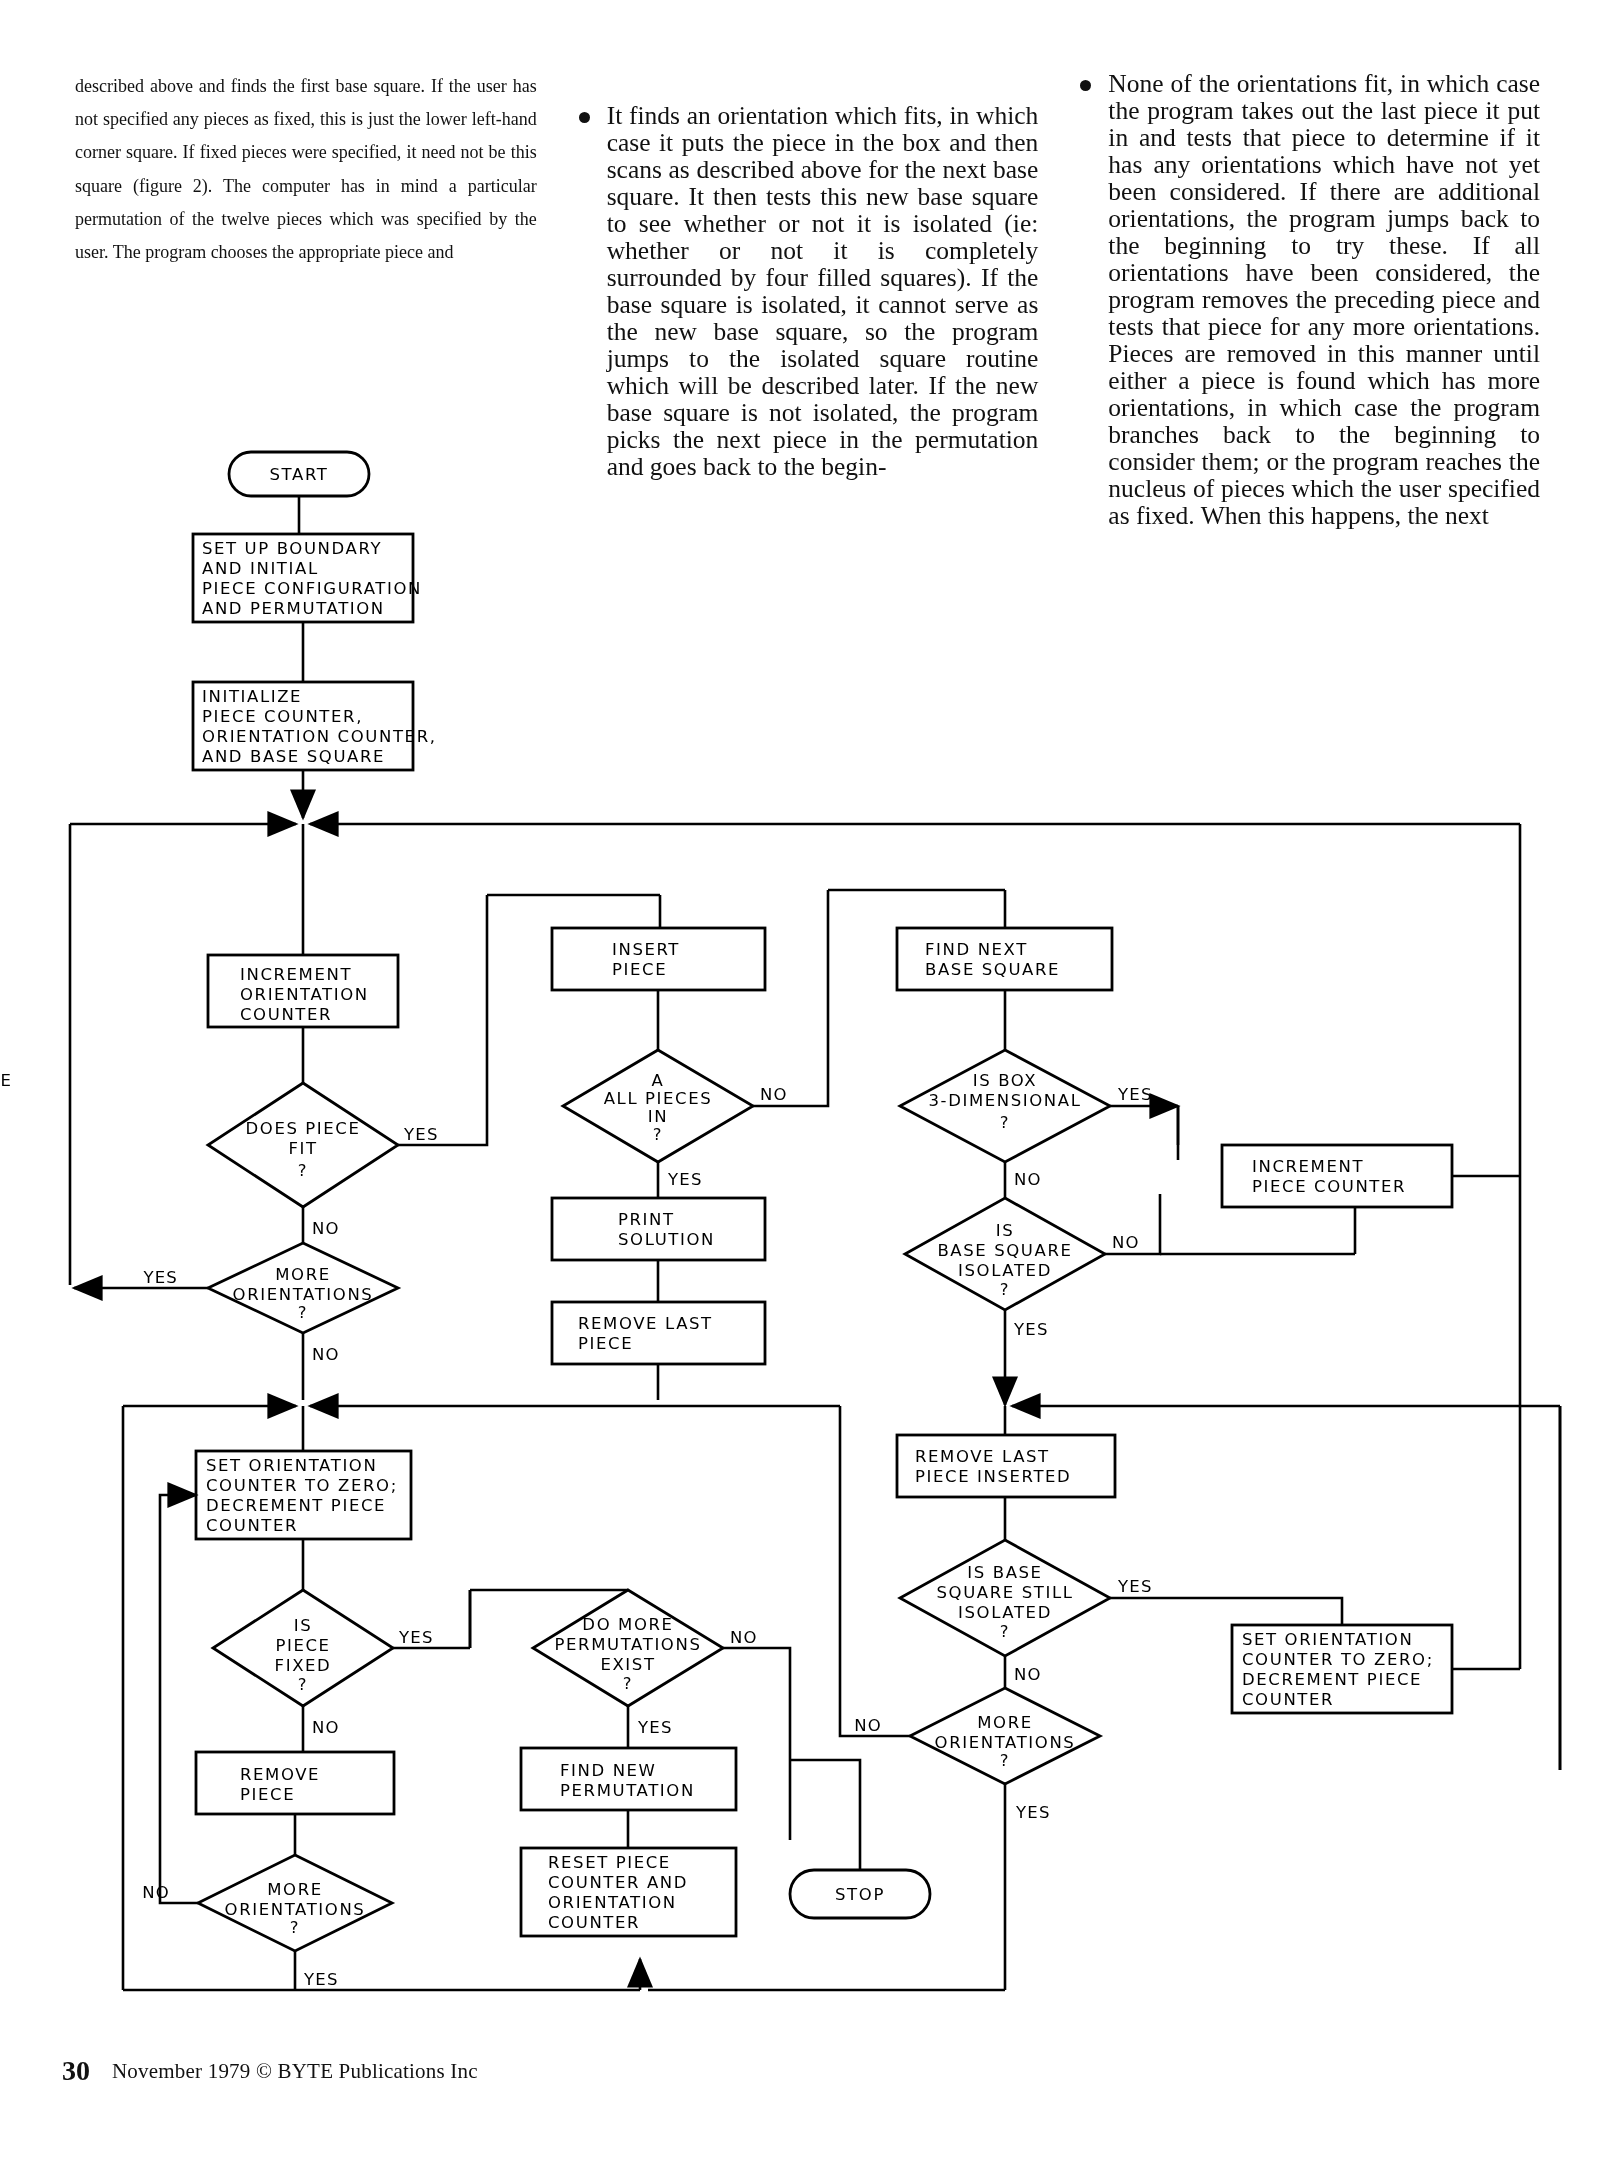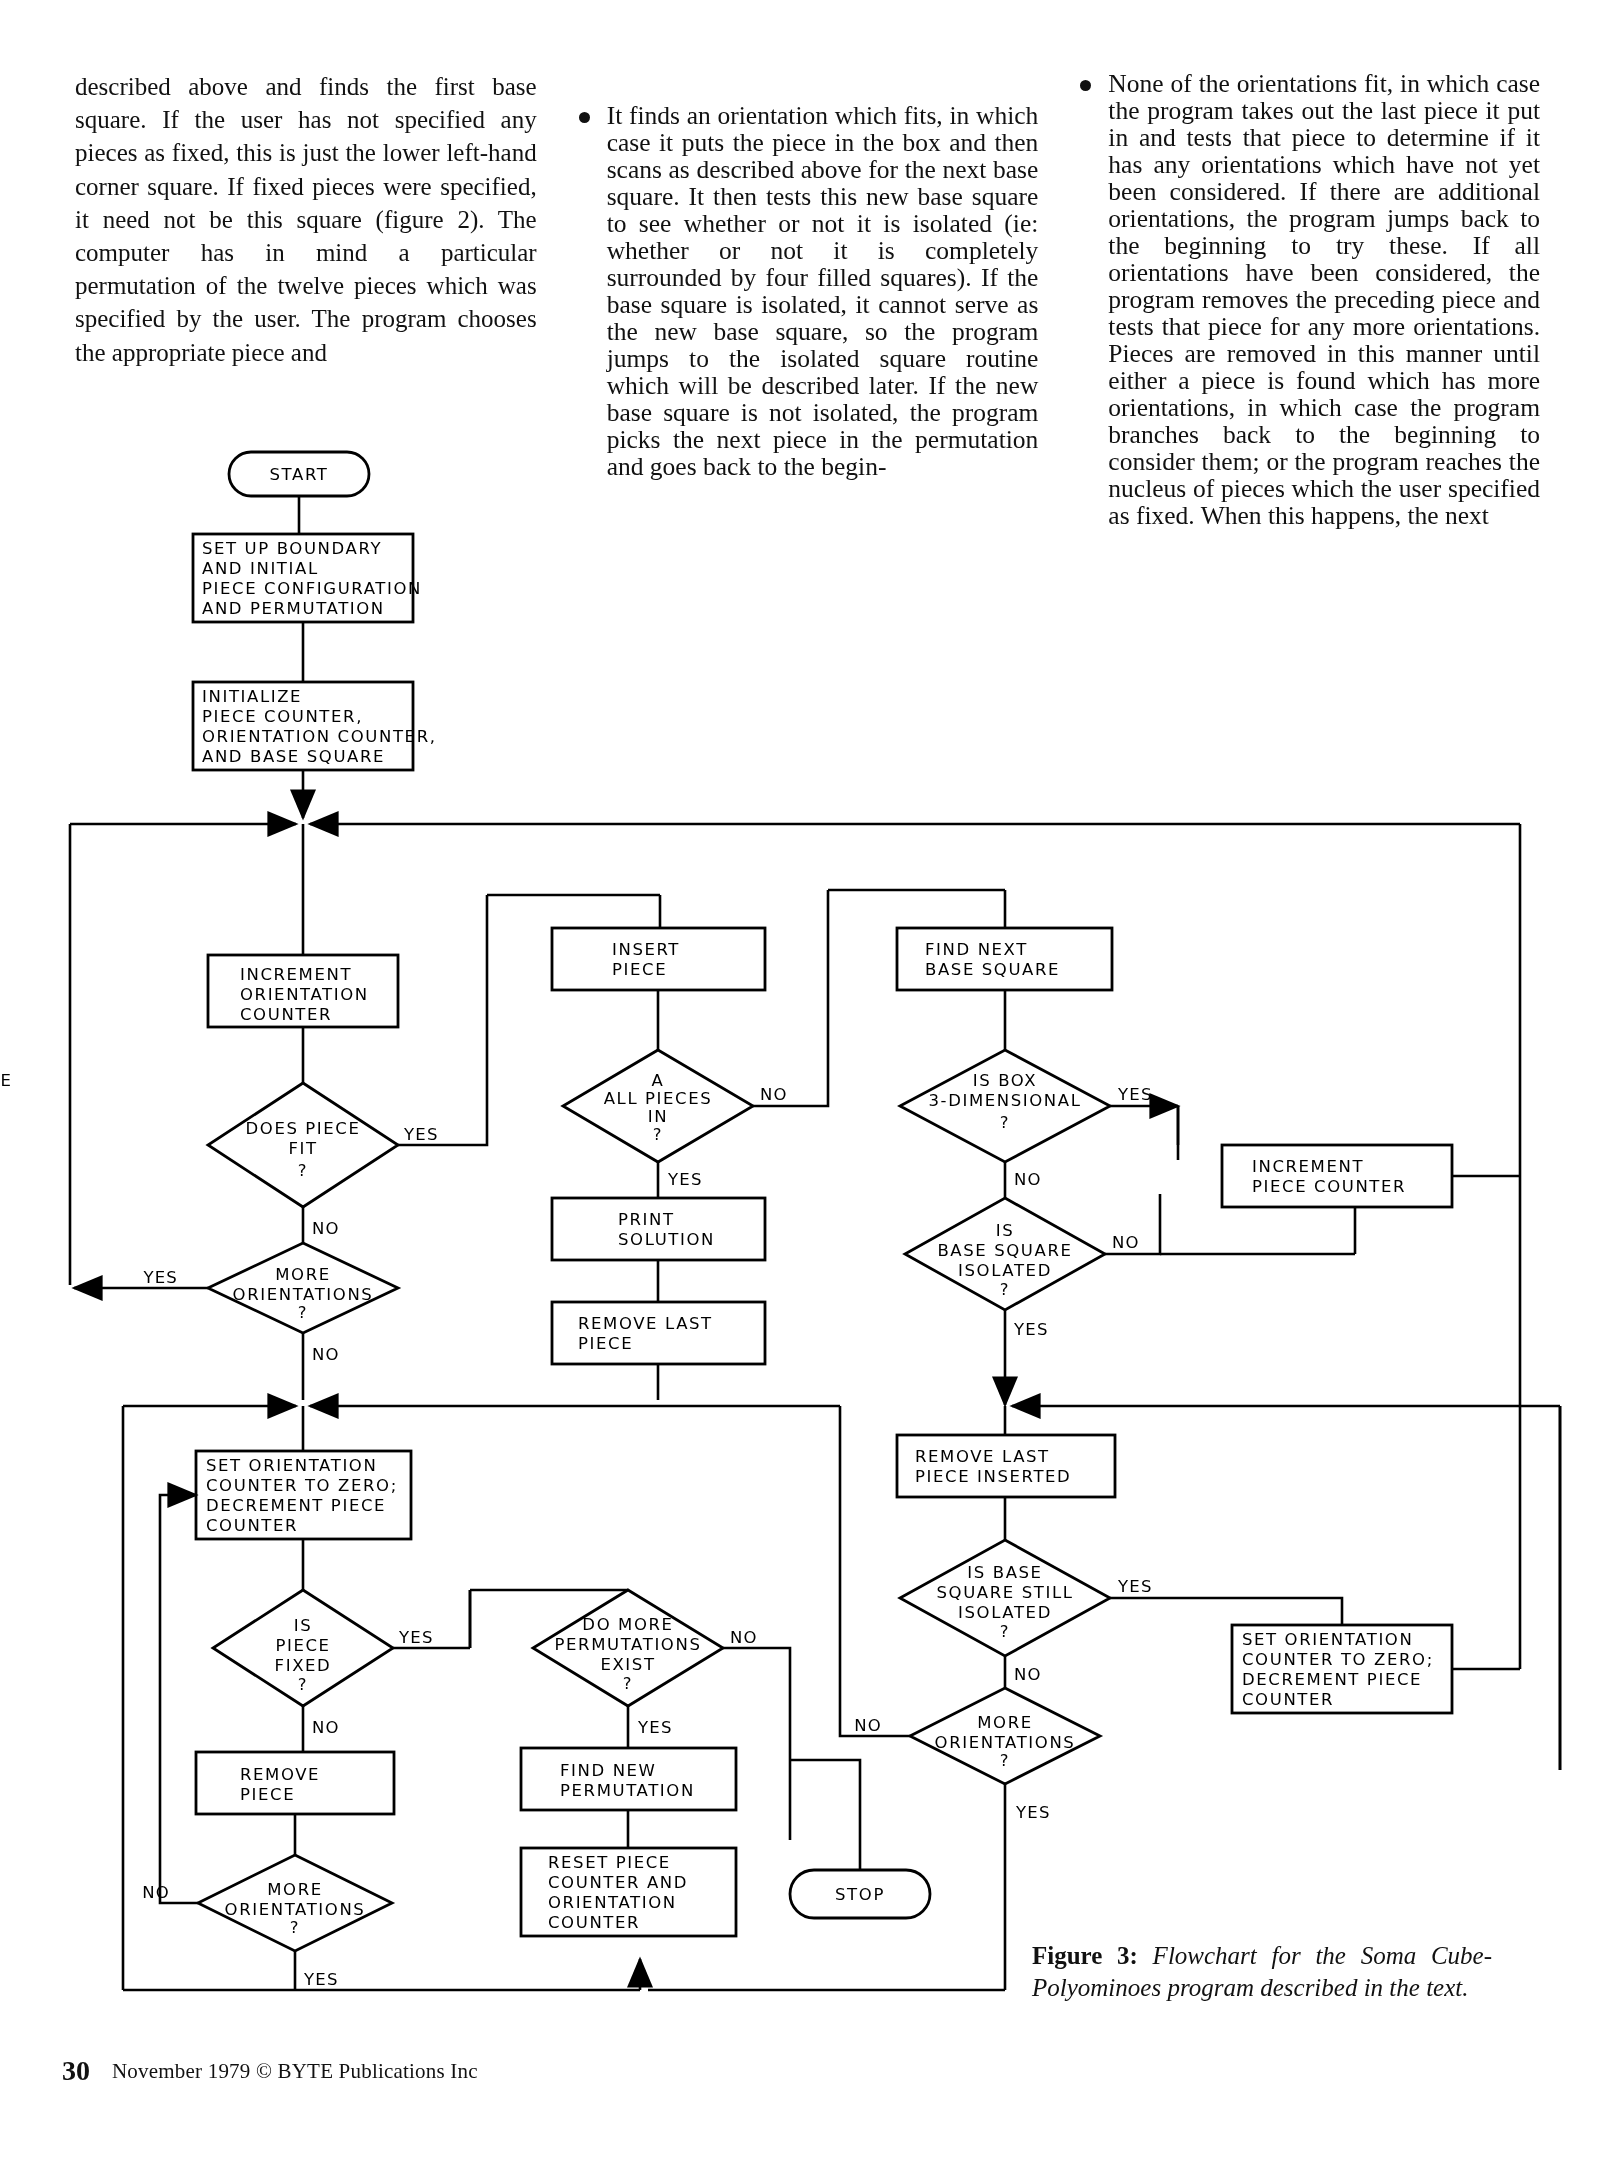--- a/index.html
+++ b/index.html
@@ -12,21 +12,21 @@
   .page{position:absolute;inset:0;}
 
   
   .cols{
     position:absolute;left:75px;top:70px;width:1465px;
     display:flex;gap:40px;
   }
   .col{width:462px;}
   .col p{
     margin:0;
-    font-size:25px;
+    font-size:18px;
     line-height:33.2px;
     text-align:justify;
     text-justify:inter-word;
     hyphens:none;
   }
   .bullet-list{margin-top:32px;}
   .bullet{
     position:relative;
     padding-left:30px;
     font-size:25.5px;
@@ -403,22 +403,19 @@
       <path class="ln" d="M910,1736 L840,1736 L840,1406"></path>
 
       <path class="ln" d="M1005,1784 L1005,1862"></path>
       <path class="ln" d="M1005,1862 L1005,1990"></path>
       <path class="ln" d="M1005,1990 L648,1990"></path>
 
       <path class="ln" d="M1560,1770 L1560,1406"></path>
     </svg>
   </div>
 
-  <div class="caption">
-    <b>Figure 3:</b><span> Flowchart for the Soma Cube-Polyominoes program described in the text.</span>
-  </div>
 
   <div class="footer">
     <span class="pg">30</span>
     <span class="fl">November 1979 © BYTE Publications Inc</span>
   </div>
 
 </div>
 
 </body></html>

